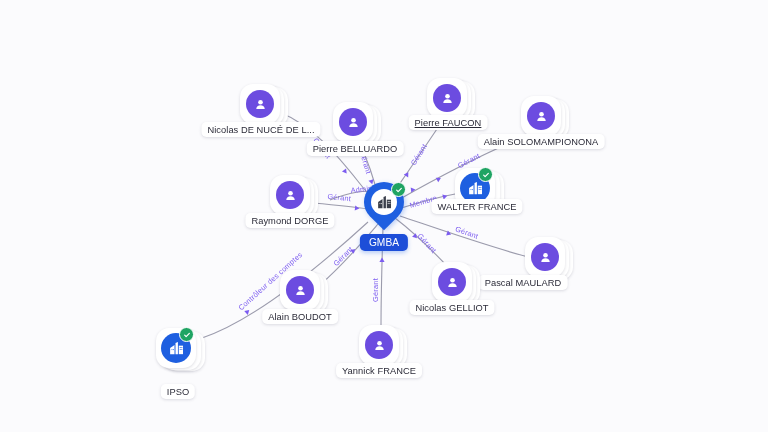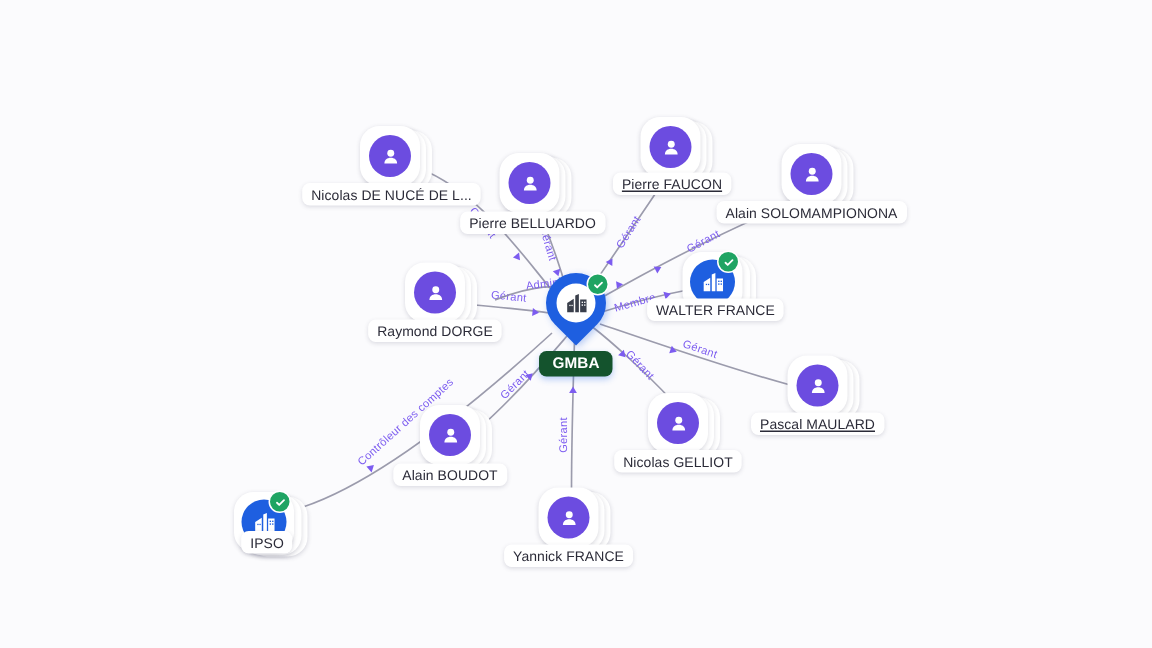--- a/index.html
+++ b/index.html
@@ -156,23 +156,23 @@
     background: #ffffff;
     border-radius: 5px;
     padding: 2.5px 6px;
     font-size: 9.3px;
     color: #2b2b38;
     white-space: nowrap;
     box-shadow: 0 1px 3px rgba(60,60,90,0.17);
     letter-spacing: 0.05px;
   }
   .label.center-label {
-    background: #14532d;
+    background: #1d4ed8;
     color: #ffffff;
-    font-weight: bold;
+    font-weight: normal;
     font-size: 10.2px;
     border-radius: 5px;
     padding: 3px 9px;
     box-shadow: 0 2px 4px rgba(31,98,232,0.30);
   }
 </style>
 </head>
 <body>
 
 <div id="canvas">
@@ -350,21 +350,21 @@
           <div class="card c1">
             <div class="avatar">
               <svg width="15" height="15" viewBox="0 0 24 24">
                 <circle cx="12" cy="8.3" r="3.7" fill="#ffffff"></circle>
                 <path d="M5.2 19.2c0-3.9 3.1-6.1 6.8-6.1s6.8 2.2 6.8 6.1z" fill="#ffffff"></path>
               </svg>
             </div>
           </div>
         </div>
       </div>
-      <div class="label" style="left: 545px; top: 275px; text-decoration: underline;">Pascal MAULARD</div>
+      <div class="label" style="left: 523px; top: 275px;">Pascal MAULARD</div>
       <div class="node" style="left: 454px; top: 284px;">
         <div class="card-stack">
           <div class="card c3"></div>
           <div class="card c2"></div>
           <div class="card c1">
             <div class="avatar">
               <svg width="15" height="15" viewBox="0 0 24 24">
                 <circle cx="12" cy="8.3" r="3.7" fill="#ffffff"></circle>
                 <path d="M5.2 19.2c0-3.9 3.1-6.1 6.8-6.1s6.8 2.2 6.8 6.1z" fill="#ffffff"></path>
               </svg>
@@ -422,21 +422,21 @@
               </svg>
             </div>
             <div class="verified" style="left:23px;top:-1px">
               <svg width="8" height="8" viewBox="0 0 24 24">
                 <path d="M5 12.5l4.4 4.4L19 7.3" fill="none" stroke="#ffffff" stroke-width="3.6" stroke-linecap="round" stroke-linejoin="round"></path>
               </svg>
             </div>
           </div>
         </div>
       </div>
-      <div class="label" style="left: 178px; top: 354px; text-align: center;">IPSO</div>
+      <div class="label" style="left: 178px; top: 384px; text-align: center;">IPSO</div>
       <div class="pin-wrap" style="left: 384px; top: 211px;">
         <div class="pin-shape"></div>
         <div class="pin-inner">
           <svg width="17" height="17" viewBox="0 0 24 24">
             <path d="M3 20V11.2L9.2 7.2V20z" fill="#3a3f4b"></path>
             <path d="M10.6 20V4.2l3.4-1.4V20z" fill="#3a3f4b"></path>
             <rect x="15.2" y="8" width="6" height="12" fill="#3a3f4b"></rect>
             <rect x="16.6" y="10" width="1.3" height="1.3" fill="#ffffff"></rect>
             <rect x="18.9" y="10" width="1.3" height="1.3" fill="#ffffff"></rect>
             <rect x="16.6" y="12.6" width="1.3" height="1.3" fill="#ffffff"></rect>

